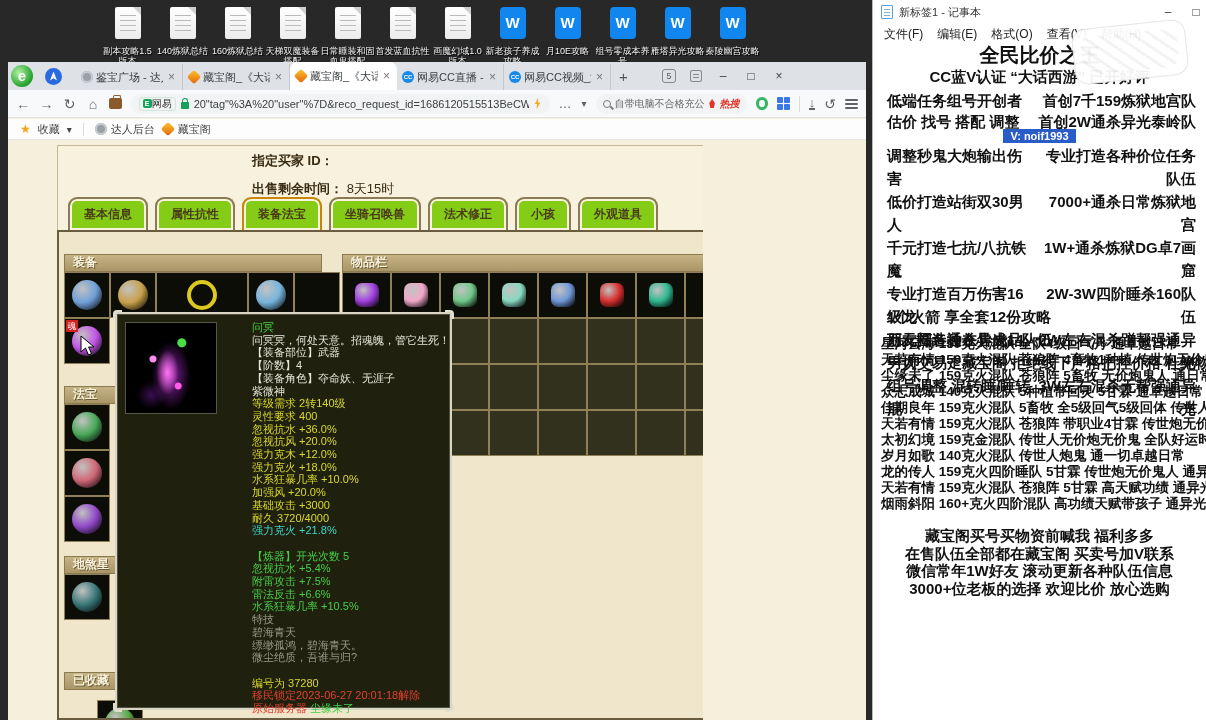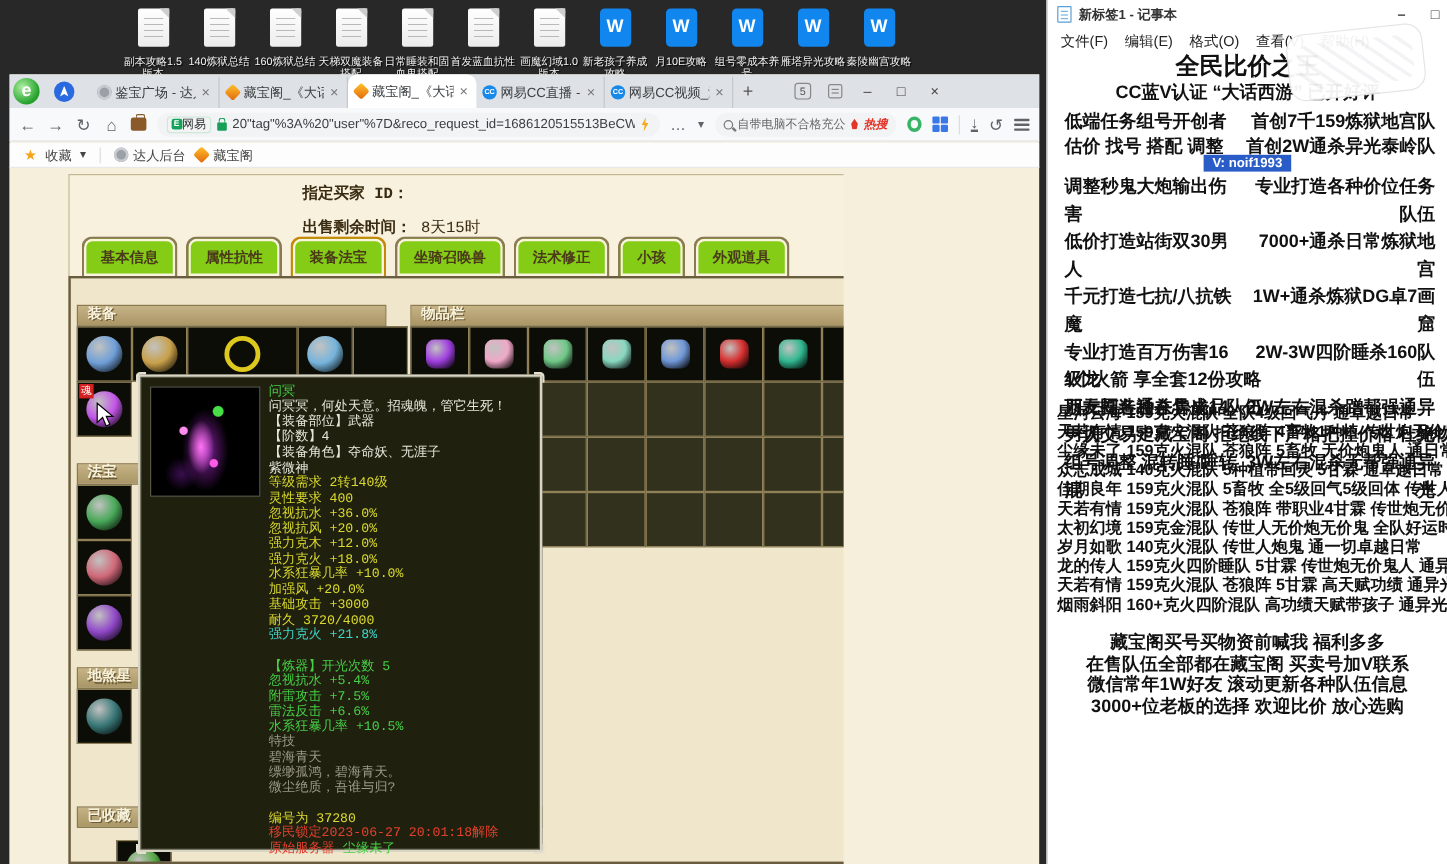--- a/index.html
+++ b/index.html
@@ -92,21 +92,21 @@
   .menuico span{width:13px;height:2px;background:#5f6368;border-radius:1px;}
 
   #bookmarks{position:absolute;left:0;top:57px;width:100%;height:21px;background:#fdfdfd;
     border-bottom:1px solid #e8e8e8;display:flex;align-items:center;padding:0 12px;gap:7px;
     font-size:11px;color:#444;}
   .bstar{color:#f6a21a;font-size:12px;}
   .bsep{width:1px;height:13px;background:#ddd;margin:0 4px;}
   .bm{display:flex;align-items:center;gap:4px;}
 
   
-  #page{position:absolute;left:0;top:78px;width:695px;height:580px;background:#f6efdc;overflow:hidden;font-family:Liberation Mono, monospace;}
+  #page{position:absolute;left:0;top:78px;width:695px;height:580px;background:#f6efdc;overflow:hidden;}
   #outerbox{position:absolute;left:49px;top:5px;width:796px;height:575px;background:#f8f1de;
     border:1px solid #c6b894;}
   .pagelabel{position:absolute;font-size:13px;color:#3a2c12;}
   .blab{font-weight:bold;}
   #ftabs{position:absolute;left:60px;top:57px;display:flex;gap:7px;height:34px;z-index:3;}
   .ftab{padding:0 14px;height:33px;background:#84cc16;border:2px solid #8a7a56;border-bottom:none;
     border-radius:9px 9px 0 0;box-shadow:inset 0 0 0 2px #faf3de;display:flex;align-items:center;
     font-size:12px;font-weight:bold;color:#4a3a1a;cursor:pointer;}
   .ftab.active{border-color:#c8860a;}
   #panel{position:absolute;left:49px;top:90px;width:796px;height:490px;background:#efe6cb;
@@ -145,30 +145,30 @@
   #tip-img{position:absolute;left:8px;top:8px;width:92px;height:92px;border:1px solid #555548;
     background:
       radial-gradient(circle at 62% 22%,#46e046 0 4px,transparent 5px),
       radial-gradient(circle at 30% 40%,#ff8af0 0 3px,transparent 4px),
       radial-gradient(circle at 58% 70%,#ff5ae8 0 3px,transparent 4px),
       radial-gradient(ellipse 16px 32px at 46% 55%,#ff74f2,transparent 70%),
       radial-gradient(ellipse 26px 46px at 50% 58%,#b52cdcb8,transparent 75%),
       radial-gradient(ellipse 20px 20px at 28% 80%,#7a1ea877,transparent 70%),
       #000;}
   #tip-lines{position:absolute;left:107px;top:7px;width:224px;font-size:11px;line-height:12.7px;}
-  .tip-line{white-space:nowrap;min-height:12.7px;}
+  .tip-line{white-space:nowrap;min-height:12.7px;margin-left:28px;}
   .tc-g{color:#46cf46;} .tc-w{color:#e6e6da;} .tc-y{color:#d9d92e;}
   .tc-c{color:#3fd6c9;} .tc-d{color:#9a9a88;} .tc-r{color:#e2402e;}
 
   #cursor{position:absolute;left:72px;top:195px;z-index:60;}
 
   
   #notepad{position:absolute;left:872px;top:0;width:334px;height:720px;background:#fff;
     border-left:1px solid #bbb;color:#111;}
-  #np-title{height:24px;display:flex;align-items:center;padding:0 8px;gap:6px;font-size:11px;color:#333;font-weight:bold;}
+  #np-title{height:24px;display:flex;align-items:center;padding:0 8px;gap:6px;font-size:11px;color:#333;}
   .npico{width:12px;height:14px;background:#fff;border:1px solid #5aa0d8;border-radius:1px;position:relative;}
   .npico::before{content:"";position:absolute;left:2px;top:3px;right:2px;height:1px;background:#7ab4e0;
     box-shadow:0 3px 0 #7ab4e0,0 6px 0 #7ab4e0;}
   #np-title .wbtn{position:absolute;top:5px;}
   #np-menu{height:21px;display:flex;align-items:center;padding:0 4px;font-size:12px;color:#222;}
   #np-menu span{padding:0 7px;cursor:pointer;}
   .np-line{position:absolute;font-weight:bold;white-space:nowrap;}
   #np-head1{left:0;right:0;top:42px;text-align:center;font-size:20px;}
   #np-head2{left:0;right:0;top:68px;text-align:center;font-size:15px;}
   .np-row{position:absolute;left:14px;right:10px;display:flex;justify-content:space-between;

